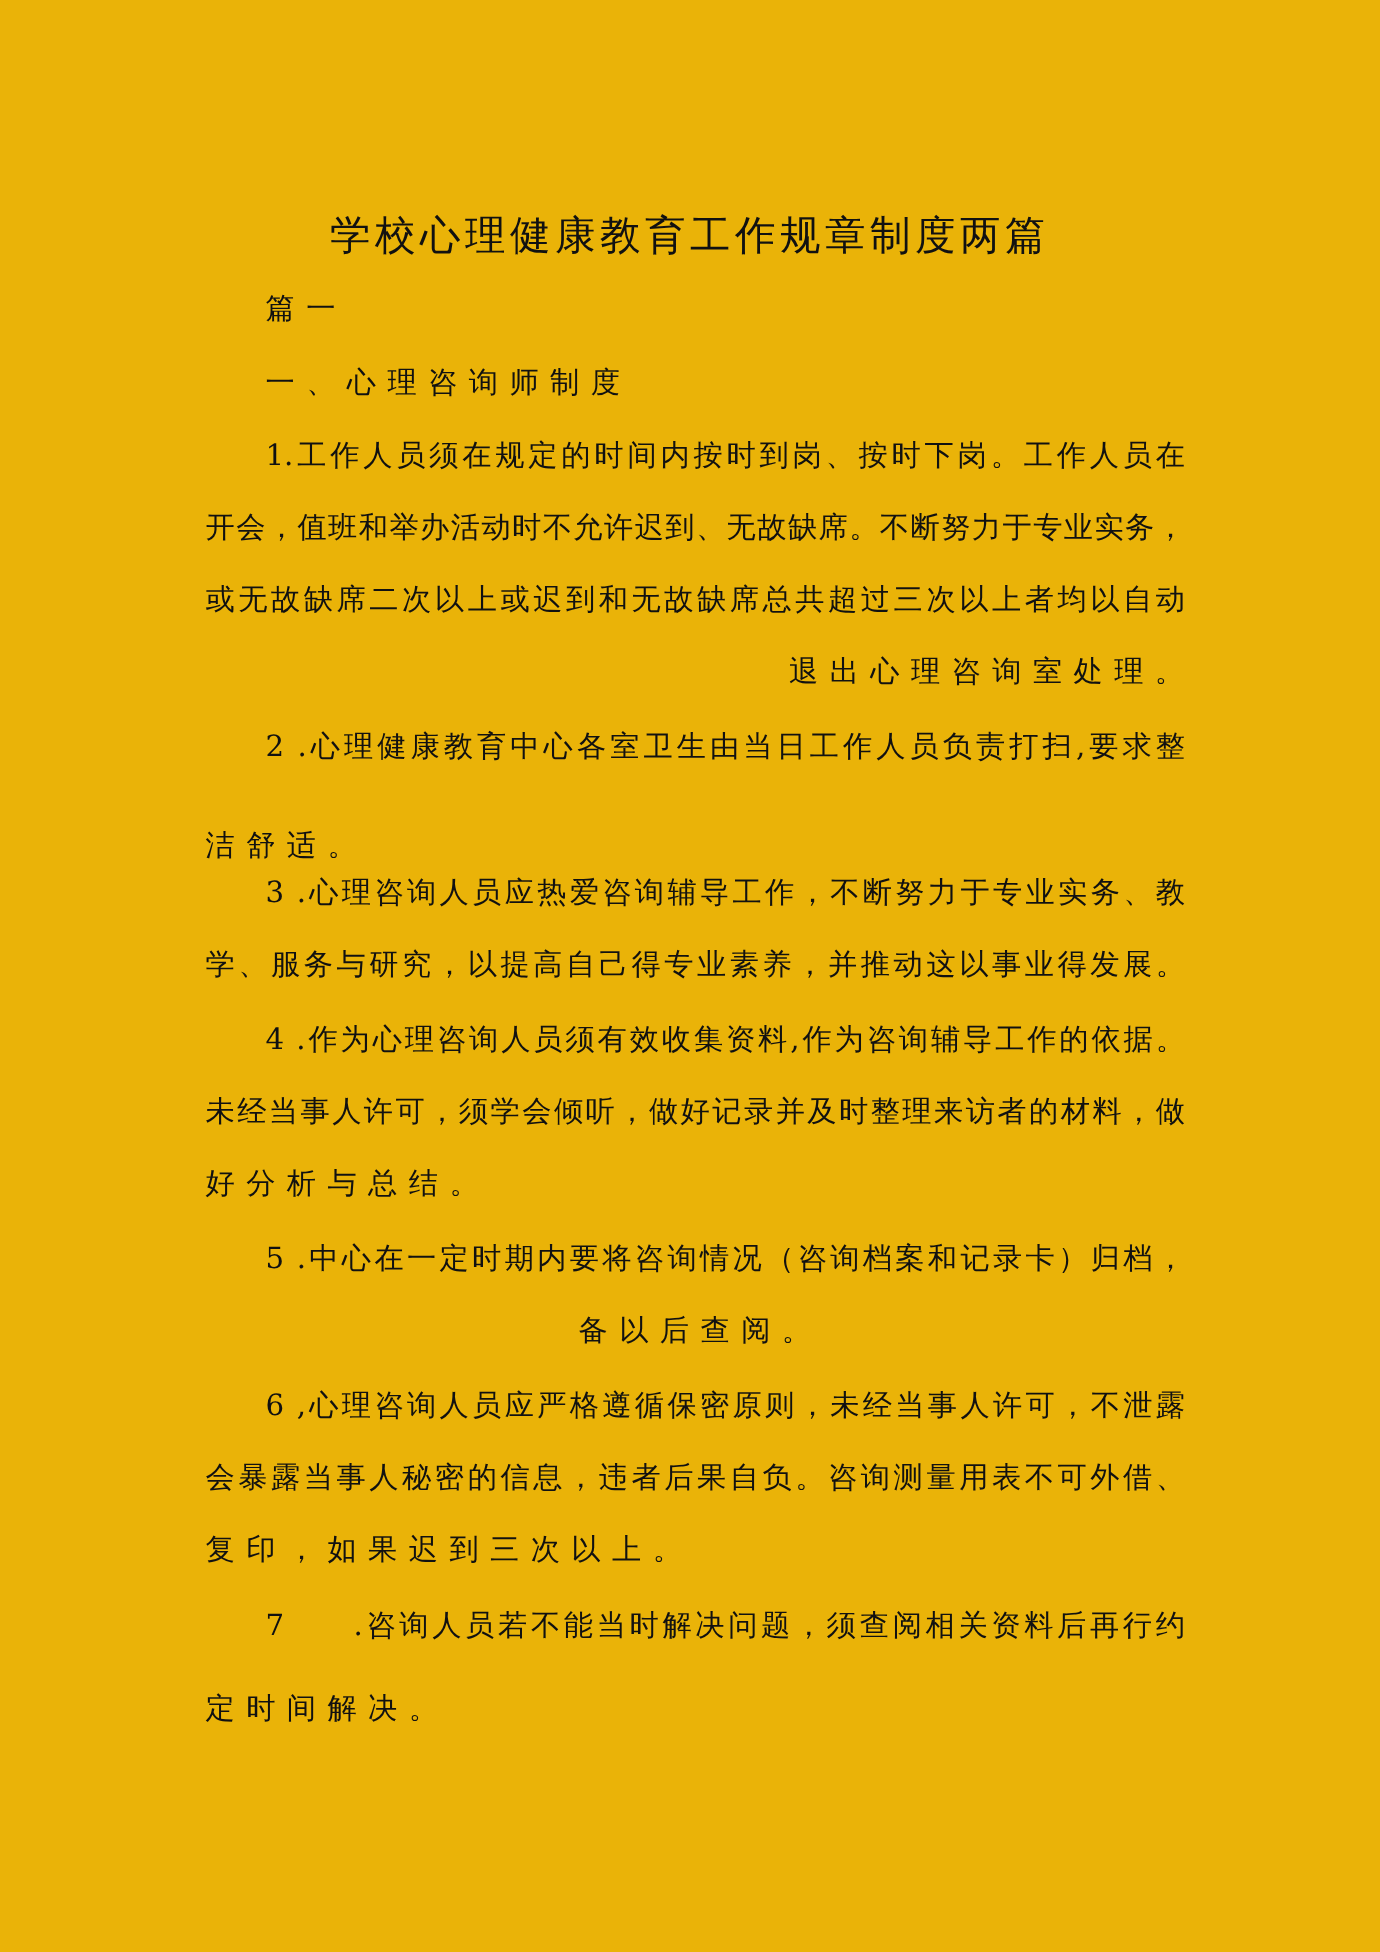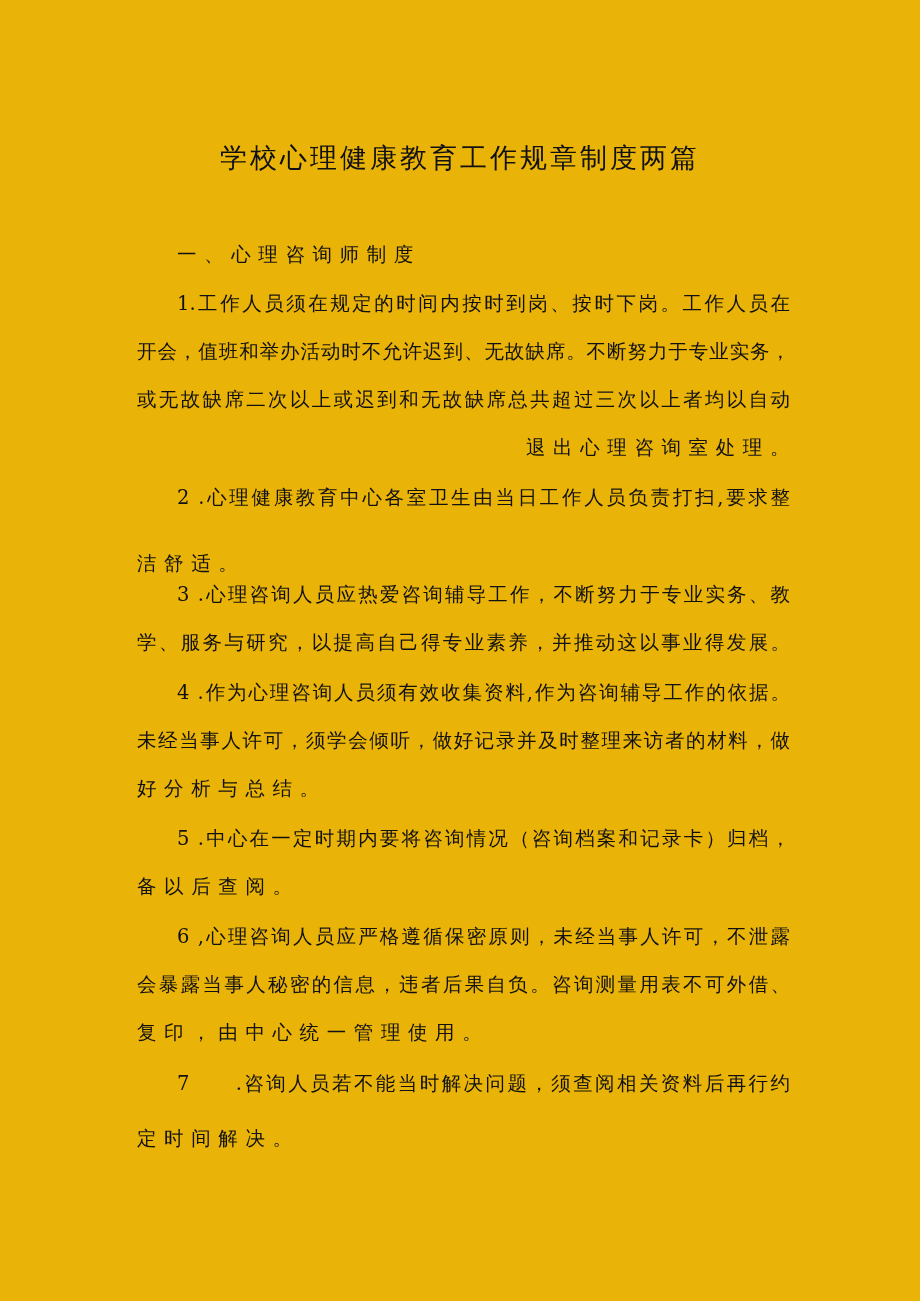--- a/index.html
+++ b/index.html
@@ -12,20 +12,21 @@
           line-height: 26px; white-space: nowrap; letter-spacing: 7.6px; }
   .indent { left: 177px; }
   .full { text-align-last: justify; text-align: justify; letter-spacing: 0; width: 653px; }
 </style>
 </head>
 <body>
 
 <div class="page">
   <div class="title">学校心理健康教育工作规章制度两篇</div>
 
+  <div class="line indent" style="top:193px;">篇一</div>
   <div class="line indent" style="top:242px;">一、心理咨询师制度</div>
 
   <div>
     <div class="line indent full" style="top:291px; width:613px;">1.工作人员须在规定的时间内按时到岗、按时下岗。工作人员在</div>
     <div class="line full" style="top:339px;">开会，值班和举办活动时不允许迟到、无故缺席。不断努力于专业实务，</div>
     <div class="line full" style="top:387px;">或无故缺席二次以上或迟到和无故缺席总共超过三次以上者均以自动</div>
     <div class="line" style="top:435px;text-align:right;">退出心理咨询室处理。</div>
   </div>
 
   <div>
@@ -39,26 +40,26 @@
   </div>
 
   <div>
     <div class="line indent full" style="top:680px; width:613px;">4 .作为心理咨询人员须有效收集资料,作为咨询辅导工作的依据。</div>
     <div class="line full" style="top:728px;">未经当事人许可，须学会倾听，做好记录并及时整理来访者的材料，做</div>
     <div class="line" style="top:776px;">好分析与总结。</div>
   </div>
 
   <div>
     <div class="line indent full" style="top:826px; width:613px;">5 .中心在一定时期内要将咨询情况（咨询档案和记录卡）归档，</div>
-    <div class="line" style="top:874px;">备以后查阅。</div>
+    <div class="line" style="top:874px;text-align:center;">备以后查阅。</div>
   </div>
 
   <div>
     <div class="line indent full" style="top:924px; width:613px;">6 ,心理咨询人员应严格遵循保密原则，未经当事人许可，不泄露</div>
     <div class="line full" style="top:972px;">会暴露当事人秘密的信息，违者后果自负。咨询测量用表不可外借、</div>
-    <div class="line" style="top:1020px;">复印，由中心统一管理使用。</div>
+    <div class="line" style="top:1020px;">复印，如果迟到三次以上。</div>
   </div>
 
   <div>
     <div class="line indent full" style="top:1071px; width:613px;">7　　.咨询人员若不能当时解决问题，须查阅相关资料后再行约</div>
     <div class="line" style="top:1126px;">定时间解决。</div>
   </div>
 </div>
 
 </body></html>

